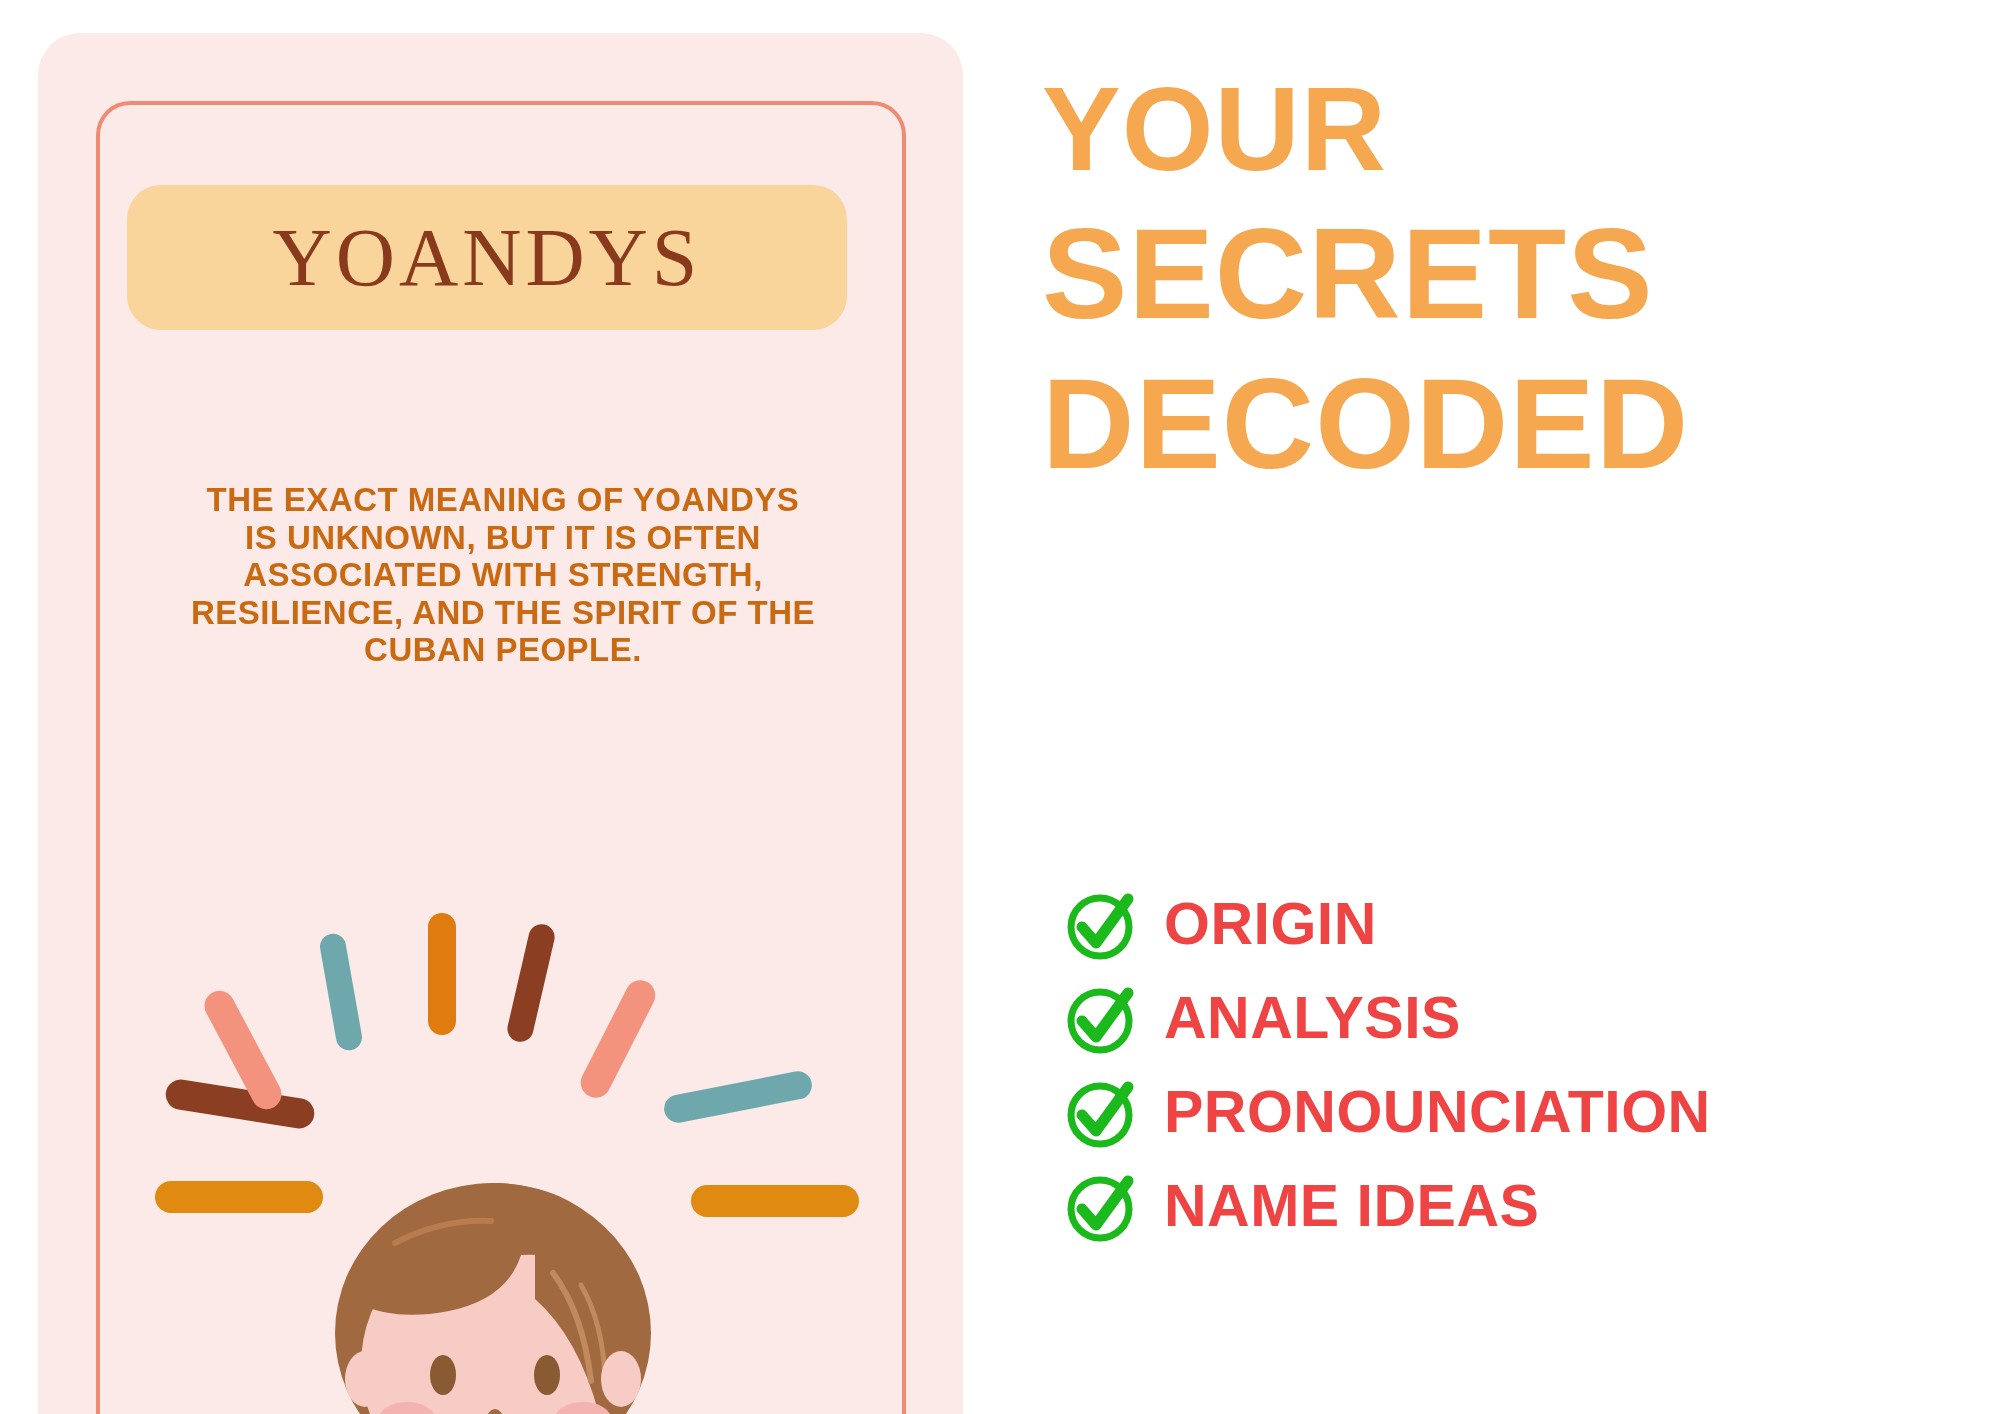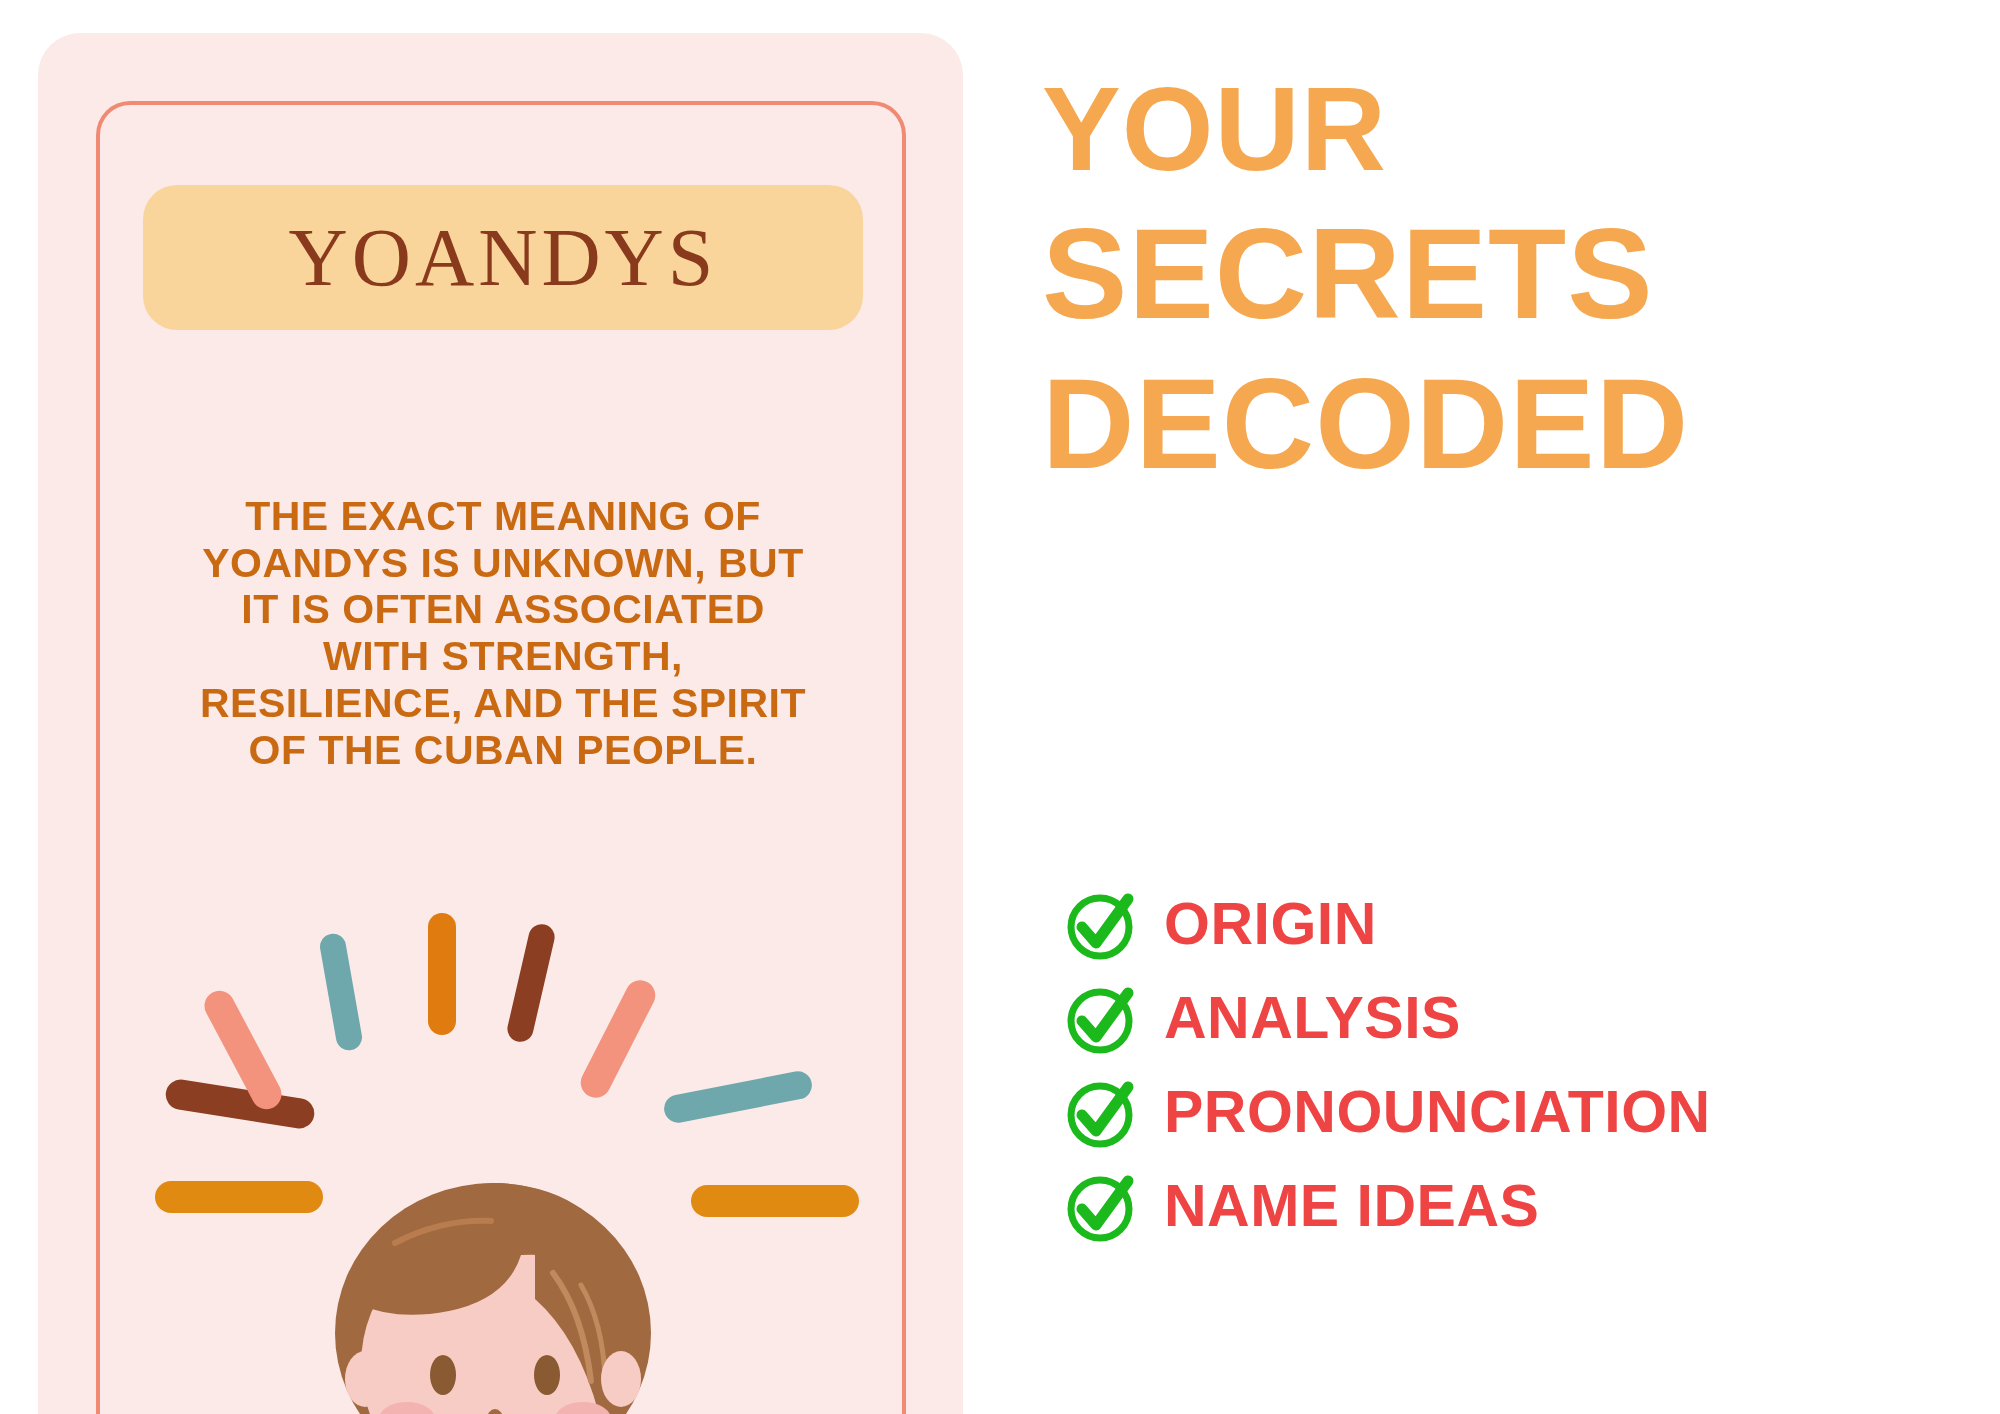--- a/index.html
+++ b/index.html
@@ -20,42 +20,42 @@
   }
   .card-inner-border {
     position:absolute; left:58px; top:68px;
     width:810px; height:1313px;
     border:4px solid #F08A73;
     border-bottom:none;
     border-radius:34px 34px 0 0;
   }
 
   .name-pill {
-    position:absolute; left:105px; top:152px;
+    position:absolute; left:89px; top:152px;
     width:720px; height:145px;
     background:#F9D59B;
     border-radius:34px;
     display:flex; align-items:center; justify-content:center;
   }
   .name-pill-text {
     font-family:"Liberation Serif", serif;
     font-size:82px;
     letter-spacing:4px;
     color:#8A3A1C;
     line-height:1;
     white-space:nowrap;
   }
 
   .meaning-text {
-    position:absolute; left:150px; top:460px;
+    position:absolute; left:150px; top:448px;
     width:630px;
     text-align:center;
     font-family:"Liberation Sans", sans-serif;
     font-weight:bold;
-    font-size:41px;
+    font-size:33px;
     line-height:1.14;
     letter-spacing:0.5px;
     color:#C96A12;
     text-transform:uppercase;
   }
 
   
   .illus { position:absolute; left:105px; top:880px; width:730px; height:534px; }
   .illus svg { display:block; width:730px; height:534px; }
 

